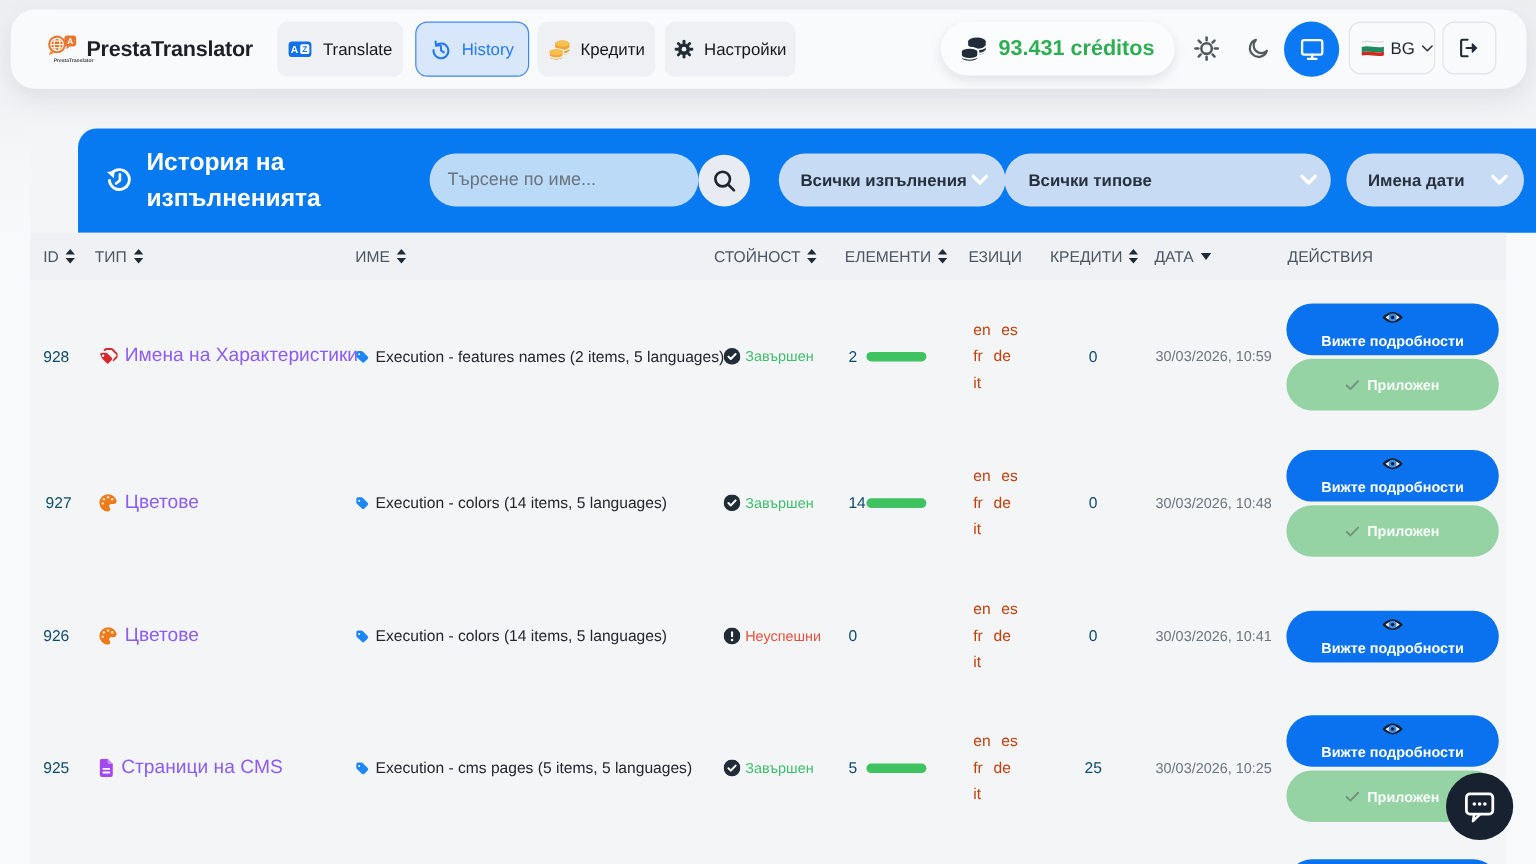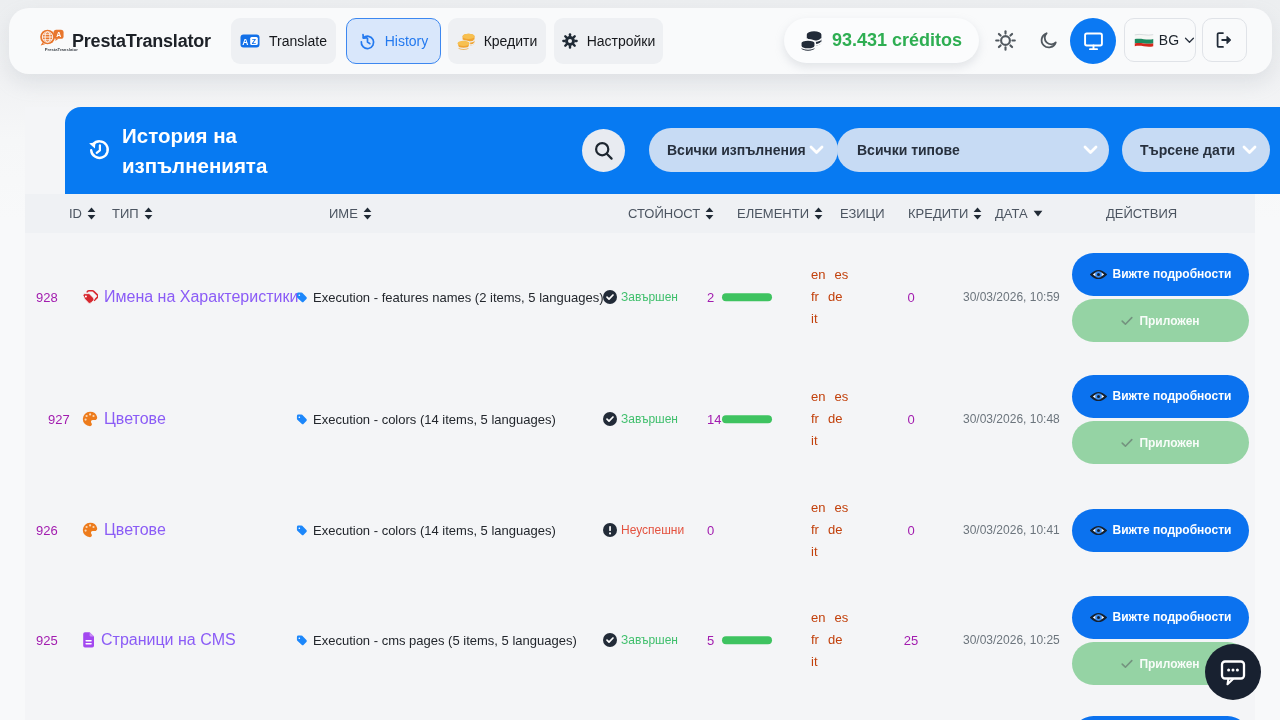--- a/index.html
+++ b/index.html
@@ -21,37 +21,37 @@
   .bluehead { position:absolute; left:0; top:0; width:1230px; height:87px;
     background:#077af2; border-radius:16px 16px 0 0;margin-left:40px; }
   .htitle { position:absolute; left:57px; top:14px; color:#fff; font-weight:bold;
     font-size:20.5px; line-height:29.5px; }
   .pill { position:absolute; top:21px; height:44px; border-radius:22px;
     background:#c7dbf4; }
   .pilltext { font-weight:bold; font-size:14px; color:#27303d; }
   .thead { position:absolute; left:0; top:87px; width:1230px; height:39px;
     background:#eff1f4; }
   .th { position:absolute; top:0; height:39px; display:flex; align-items:center;
-    gap:5px; font-size:13px; color:#4c5561;margin-left:33px; }
+    gap:5px; font-size:13px; color:#4c5561; }
   .row { position:absolute; left:0; width:1230px; }
   .cell { position:absolute; top:50%; transform:translateY(-50%); }
   .typetext { font-size:16px; color:#8b5cf6; }
   .nametext { font-size:13px; color:#23272d; }
   .statusok { font-size:12px; color:#3fbf6c; }
   .statusfail { font-size:12px; color:#e4523f; }
-  .num { font-size:13px; color:#a21caf; }
+  .num { font-size:13px; color:#0c4a6e; }
   .langs { position:absolute; left:786px; width:43px; top:50%;
     transform:translateY(-50%); display:flex; flex-wrap:wrap; column-gap:9px;
     line-height:22px; font-size:13px; color:#c2410c; }
   .date { font-size:12px; color:#6c757d; }
   .bar { position:absolute; left:697px; height:7.5px; width:50px; border-radius:4px;
     background:#3ec360; top:50%; transform:translateY(-50%); }
   .btnblue { position:absolute; left:1047px; width:177px; height:43px;
     border-radius:22px; background:#0b72ef; color:#fff; font-weight:bold;
-    font-size:12px; display:flex; align-items:center; justify-content:center; gap:6px; }
+    font-size:12px; display:flex; align-items:center; justify-content:center; gap:6px;flex-direction:column; }
   .btngreen { position:absolute; left:1047px; width:177px; height:43px;
     border-radius:22px; background:#95d3a4; color:rgba(255,255,255,.93);
     font-weight:bold; font-size:12px; display:flex; align-items:center;
     justify-content:center; gap:6px; }
   .chat { position:absolute; left:1205px; top:644px; width:56px; height:56px;
     border-radius:50%; background:#182130; display:flex; align-items:center;
     justify-content:center; }
 </style>
 </head>
 <body>
@@ -190,40 +190,43 @@
 </div>
 
 <div class="panel">
   <div class="bluehead">
     <svg class="abs" style="left:23px; top:32px;" width="23" height="22" viewBox="0 0 23 22" fill="none">
       <path d="M5.1 5.3 A8.3 8.3 0 1 1 3.2 11.3" stroke="#fff" stroke-width="2.4" stroke-linecap="round"></path>
       <path d="M1.1 4.3 L7.5 3.6 L6.9 9.5 Z" fill="#fff"></path>
       <path d="M11.9 6.3 v5 l-3.2 2.6" stroke="#fff" stroke-width="2.2" stroke-linecap="round" stroke-linejoin="round"></path>
     </svg>
     <div class="htitle">История на<br>изпълненията</div>
+    <div class="pill" style="left:293px; width:224px; background:#badaf8;">
+      <span style="position:absolute; left:15px; top:13px; font-size:15px; color:#69747f;">Търсене по име...</span>
+    </div>
     <div class="pill" style="left:517px; width:43px; height:43px; top:22px; background:#e8ebf1; display:flex; align-items:center; justify-content:center;">
       <svg width="22" height="22" viewBox="0 0 22 22" fill="none" stroke="#1d2630" stroke-width="2.2" stroke-linecap="round">
         <circle cx="9.2" cy="9.2" r="6.1"></circle>
         <line x1="14" y1="14" x2="18.6" y2="18.6"></line>
       </svg>
     </div>
     <div class="pill" style="left:584px; width:189px; display:flex; align-items:center;">
       <span class="pilltext" style="margin-left:18px;">Всички изпълнения</span>
       <svg style="position:absolute; right:14px; top:17px;" width="15" height="10" viewBox="0 0 15 10" fill="none" stroke="#fff" stroke-width="2.8" stroke-linecap="round" stroke-linejoin="round">
           <path d="M2 2 L7.5 7.5 L13 2"></path>
         </svg>
     </div>
     <div class="pill" style="left:772px; width:272px; display:flex; align-items:center;">
       <span class="pilltext" style="margin-left:20px;">Всички типове</span>
       <svg style="position:absolute; right:11px; top:17px;" width="15" height="10" viewBox="0 0 15 10" fill="none" stroke="#fff" stroke-width="2.8" stroke-linecap="round" stroke-linejoin="round">
           <path d="M2 2 L7.5 7.5 L13 2"></path>
         </svg>
     </div>
     <div class="pill" style="left:1057px; width:148px; display:flex; align-items:center;">
-      <span class="pilltext" style="margin-left:18px;">Търсене дати</span>
+      <span class="pilltext" style="margin-left:18px;">Имена дати</span>
       <svg style="position:absolute; right:13px; top:17px;" width="15" height="10" viewBox="0 0 15 10" fill="none" stroke="#fff" stroke-width="2.8" stroke-linecap="round" stroke-linejoin="round">
           <path d="M2 2 L7.5 7.5 L13 2"></path>
         </svg>
     </div>
   </div>
 
   <div class="thead">
     <div class="th" style="left:11px;">ID <svg width="9" height="13" viewBox="0 0 9 13">
           <path d="M4.5 0.5 L8.4 5 H0.6 Z" fill="#212b36"></path>
           <path d="M4.5 12.5 L8.4 8 H0.6 Z" fill="#212b36"></path>
@@ -299,21 +302,21 @@
         <span>Вижте подробности</span>
       </div>
   <div class="btngreen" style="top:64.0px;">
         <svg width="12" height="10" viewBox="0 0 15 12" fill="none" stroke="#74937f" stroke-width="2" stroke-linecap="round" stroke-linejoin="round">
           <path d="M1.5 6.2 L5.5 10 L13.5 1.8"></path>
         </svg>
         <span>Приложен</span>
       </div>
 </div>
 <div class="row" style="top:257px; height:110px;">
-  <div class="cell num" style="left:23px;">927</div>
+  <div class="cell num" style="left:13px;">927</div>
   <div class="cell" style="left:57px; display:flex; align-items:center; gap:6px;">
         <svg width="16" height="16" viewBox="0 0 16 16">
           <path d="M8 0.8 a7.2 7.2 0 1 0 0 14.4 a1.9 1.9 0 0 0 1.4-3.2 a1.8 1.8 0 0 1 1.35-3 h1.7 A2.75 2.75 0 0 0 15.2 6.2 A7.3 7.3 0 0 0 8 0.8 z" fill="#ed7b1c"></path>
           <circle cx="4.6" cy="5" r="1.1" fill="#fdd9b5"></circle>
           <circle cx="8.1" cy="3.4" r="1.1" fill="#fdd9b5"></circle>
           <circle cx="11.5" cy="5" r="1.1" fill="#fdd9b5"></circle>
           <circle cx="3.6" cy="8.6" r="1.1" fill="#fdd9b5"></circle>
         </svg>
         <span class="typetext">Цветове</span>
       </div>

